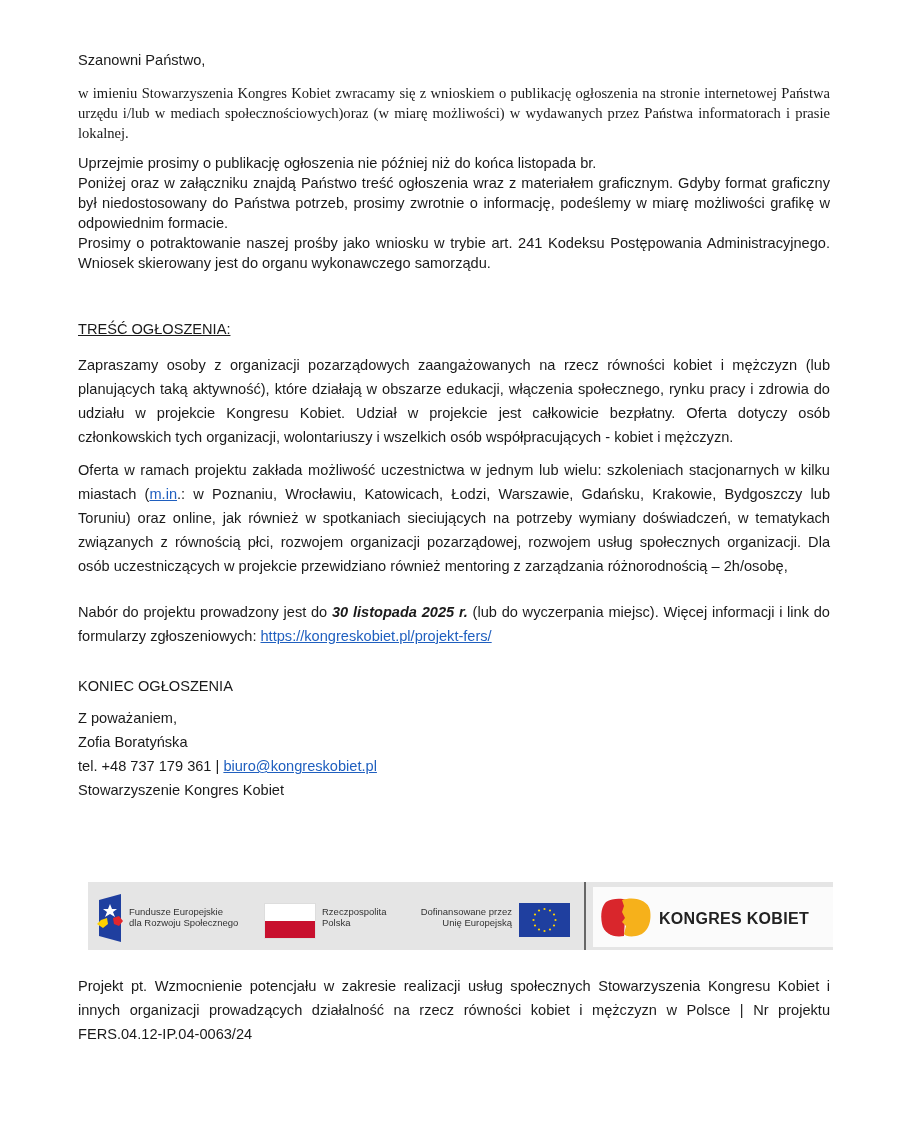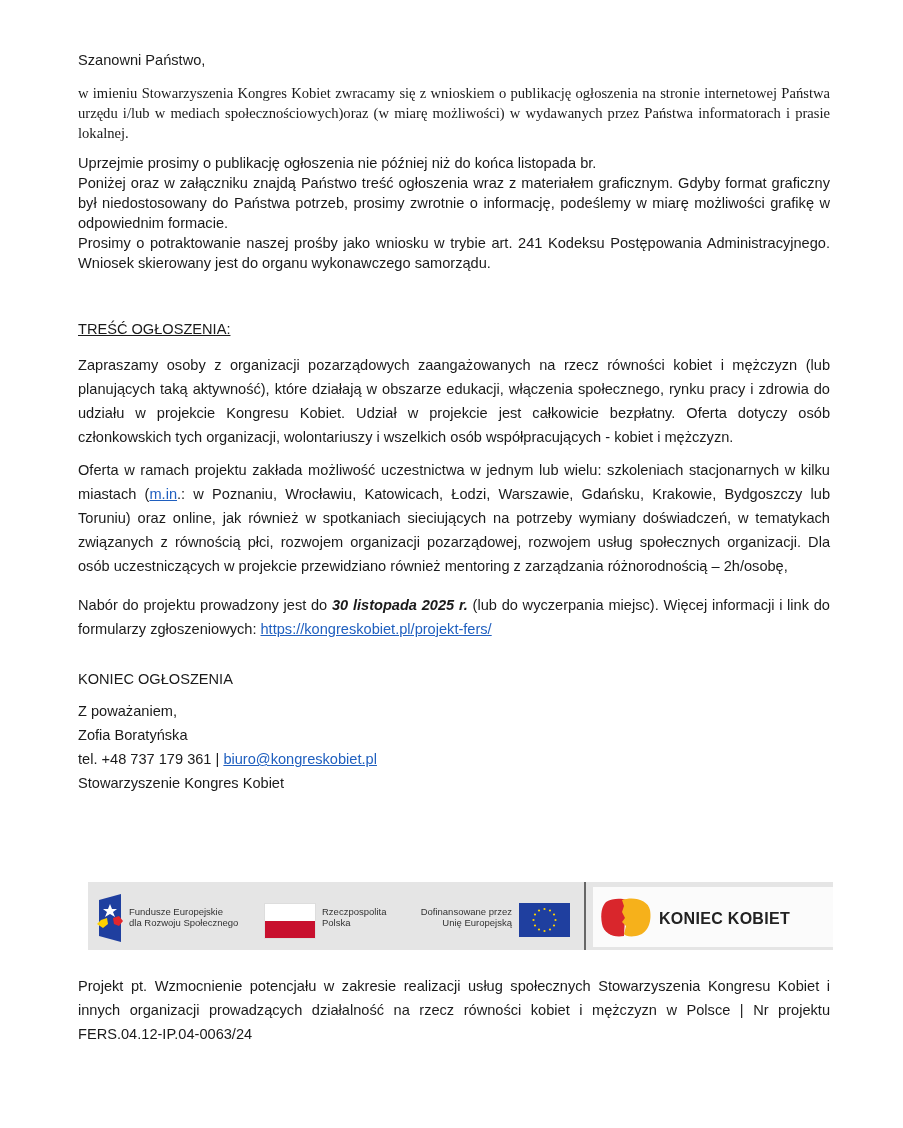--- a/index.html
+++ b/index.html
@@ -46,21 +46,21 @@
 
   <p>Uprzejmie prosimy o publikację ogłoszenia nie później niż do końca listopada br.</p>
   <p class="justify">Poniżej oraz w załączniku znajdą Państwo treść ogłoszenia wraz z materiałem graficznym. Gdyby format graficzny był niedostosowany do Państwa potrzeb, prosimy zwrotnie o informację, podeślemy w miarę możliwości grafikę w odpowiednim formacie.</p>
 
   <p class="justify" style="margin-bottom:46px;">Prosimy o potraktowanie naszej prośby jako wniosku w trybie art. 241 Kodeksu Postępowania Administracyjnego. Wniosek skierowany jest do organu wykonawczego samorządu.</p>
 
   <p class="u" style="margin-bottom:14px;">TREŚĆ OGŁOSZENIA:</p>
 
   <p class="justify lh24" style="margin-bottom:9px;">Zapraszamy osoby z organizacji pozarządowych zaangażowanych na rzecz równości kobiet i mężczyzn (lub planujących taką aktywność), które działają w obszarze edukacji, włączenia społecznego, rynku pracy i zdrowia do udziału w projekcie Kongresu Kobiet. Udział w projekcie jest całkowicie bezpłatny. Oferta dotyczy osób członkowskich tych organizacji, wolontariuszy i wszelkich osób współpracujących - kobiet i mężczyzn.</p>
 
-  <p class="justify lh24" style="margin-bottom:15px;">
+  <p class="justify lh24" style="margin-bottom:22px;">
     <span>Oferta w ramach projektu zakłada możliwość uczestnictwa w jednym lub wielu: szkoleniach stacjonarnych w kilku miastach (</span><a>m.in</a><span>.: w Poznaniu, Wrocławiu, Katowicach, Łodzi, Warszawie, Gdańsku, Krakowie, Bydgoszczy lub Toruniu) oraz online, jak również w spotkaniach sieciujących na potrzeby wymiany doświadczeń, w tematykach związanych z równością płci, rozwojem organizacji pozarządowej, rozwojem usług społecznych organizacji. Dla osób uczestniczących w projekcie przewidziano również mentoring z zarządzania różnorodnością – 2h/osobę,</span>
   </p>
 
   <p class="justify lh24" style="margin-bottom:28px;">
     <span>Nabór do projektu prowadzony jest do </span><b>30 listopada 2025 r.</b><span> (lub do wyczerpania miejsc). Więcej informacji i link do formularzy zgłoszeniowych: </span><a>https://kongreskobiet.pl/projekt-fers/</a>
   </p>
 
   <p style="margin-bottom:10px;">KONIEC OGŁOSZENIA</p>
 
   <div class="lh24">
@@ -114,18 +114,18 @@
     </g>
   </svg>
 
   <div class="divider"></div>
 
   <div class="logo-kk-bg"></div>
   <svg class="logo-kk" width="56" height="42" viewBox="0 0 56 42">
     <path d="M8,6 C14,2 24,2 28,4 L26,40 C16,42 6,38 4,28 C2,18 4,10 8,6 Z" fill="#d9262c"></path>
     <path d="M24,4 C36,0 50,4 52,14 C54,26 50,38 38,40 C32,41 27,40 26,38 L28,30 L24,26 L27,22 L24,16 L26,10 Z" fill="#f6b11b"></path>
   </svg>
-  <div class="logo-kk-text">KONIEC KOBIET</div>
+  <div class="logo-kk-text">KONGRES KOBIET</div>
 </div>
 
 <div class="page" style="top:974px;">
   <p class="justify lh24">Projekt pt. Wzmocnienie potencjału w zakresie realizacji usług społecznych Stowarzyszenia Kongresu Kobiet i innych organizacji prowadzących działalność na rzecz równości kobiet i mężczyzn w Polsce | Nr projektu FERS.04.12-IP.04-0063/24</p>
 </div>
 
 </body></html>

